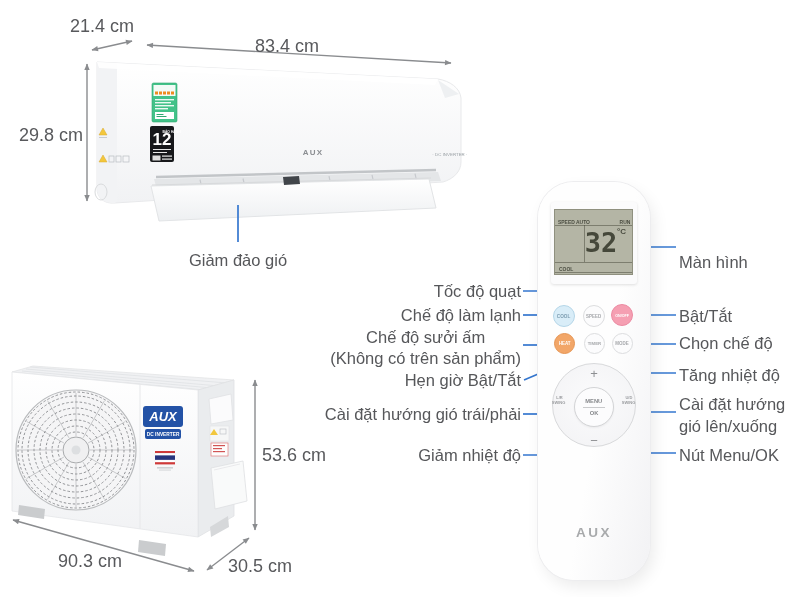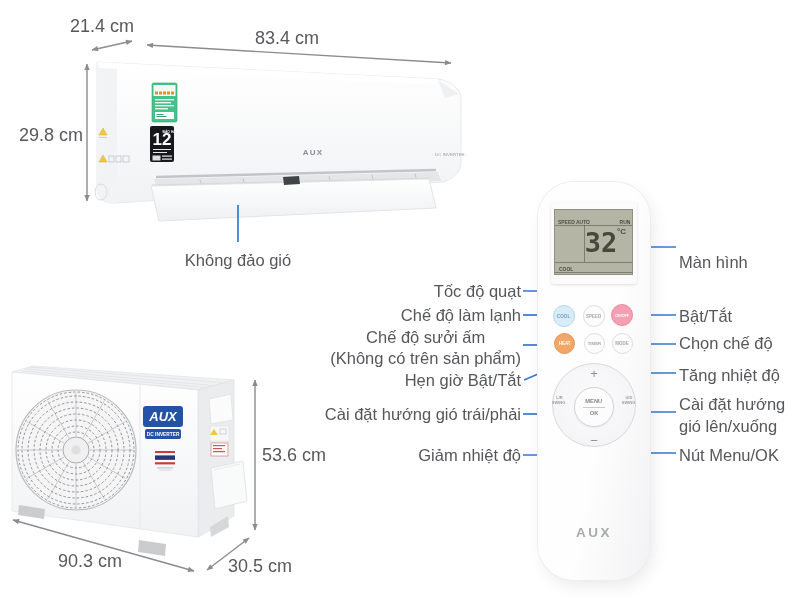--- a/index.html
+++ b/index.html
@@ -227,32 +227,32 @@
       <path d="M524,380 L590,352"></path>
       <path d="M600,373 L676,373"></path>
       <path d="M523,414 L551,414"></path>
       <path d="M637,412 L676,412"></path>
       <path d="M523,455 L592,455 L592,445"></path>
       <path d="M606,415 L606,453 L676,453"></path>
     </g>
   </svg>
 
   <div class="abs dim" style="left:70px;top:16px;">21.4 cm</div>
-  <div class="abs dim" style="left:255px;top:28px;">83.4 cm</div>
+  <div class="abs dim" style="left:255px;top:36px;">83.4 cm</div>
   <div class="abs dim" style="left:19px;top:125px;">29.8 cm</div>
   <div class="abs dim" style="left:262px;top:445px;text-align:center;">53.6 cm</div>
   <div class="abs dim" style="left:58px;top:551px;">90.3 cm</div>
   <div class="abs dim" style="left:228px;top:556px;">30.5 cm</div>
 
   <div class="indoor-brand">AUX</div>
   <div class="indoor-inv"><span class="sc" style="transform:scale(.55);">· DC INVERTER ·</span></div>
   <div class="badge-title"><span class="sc" style="transform:scale(.42);">BẢO HÀNH</span></div>
   <div class="badge-num">12</div>
 
-  <div class="abs callout center" style="left:158px;top:250px;width:160px;">Không đảo gió</div>
+  <div class="abs callout center" style="left:158px;top:250px;width:160px;">Giảm đảo gió</div>
 
   <div class="aux-plate">AUX</div>
   <div class="dc-plate">
       <span class="sc" style="transform:scale(.6);">DC INVERTER</span>
     </div>
 
   <div class="abs callout cl-left" style="right:279px;top:281px;">Tốc độ quạt</div>
   <div class="abs callout cl-left" style="right:279px;top:305px;">Chế độ làm lạnh</div>
   <div class="abs callout cl-left" style="right:279px;top:327px;">
     <div>Chế độ sưởi ấm</div>

